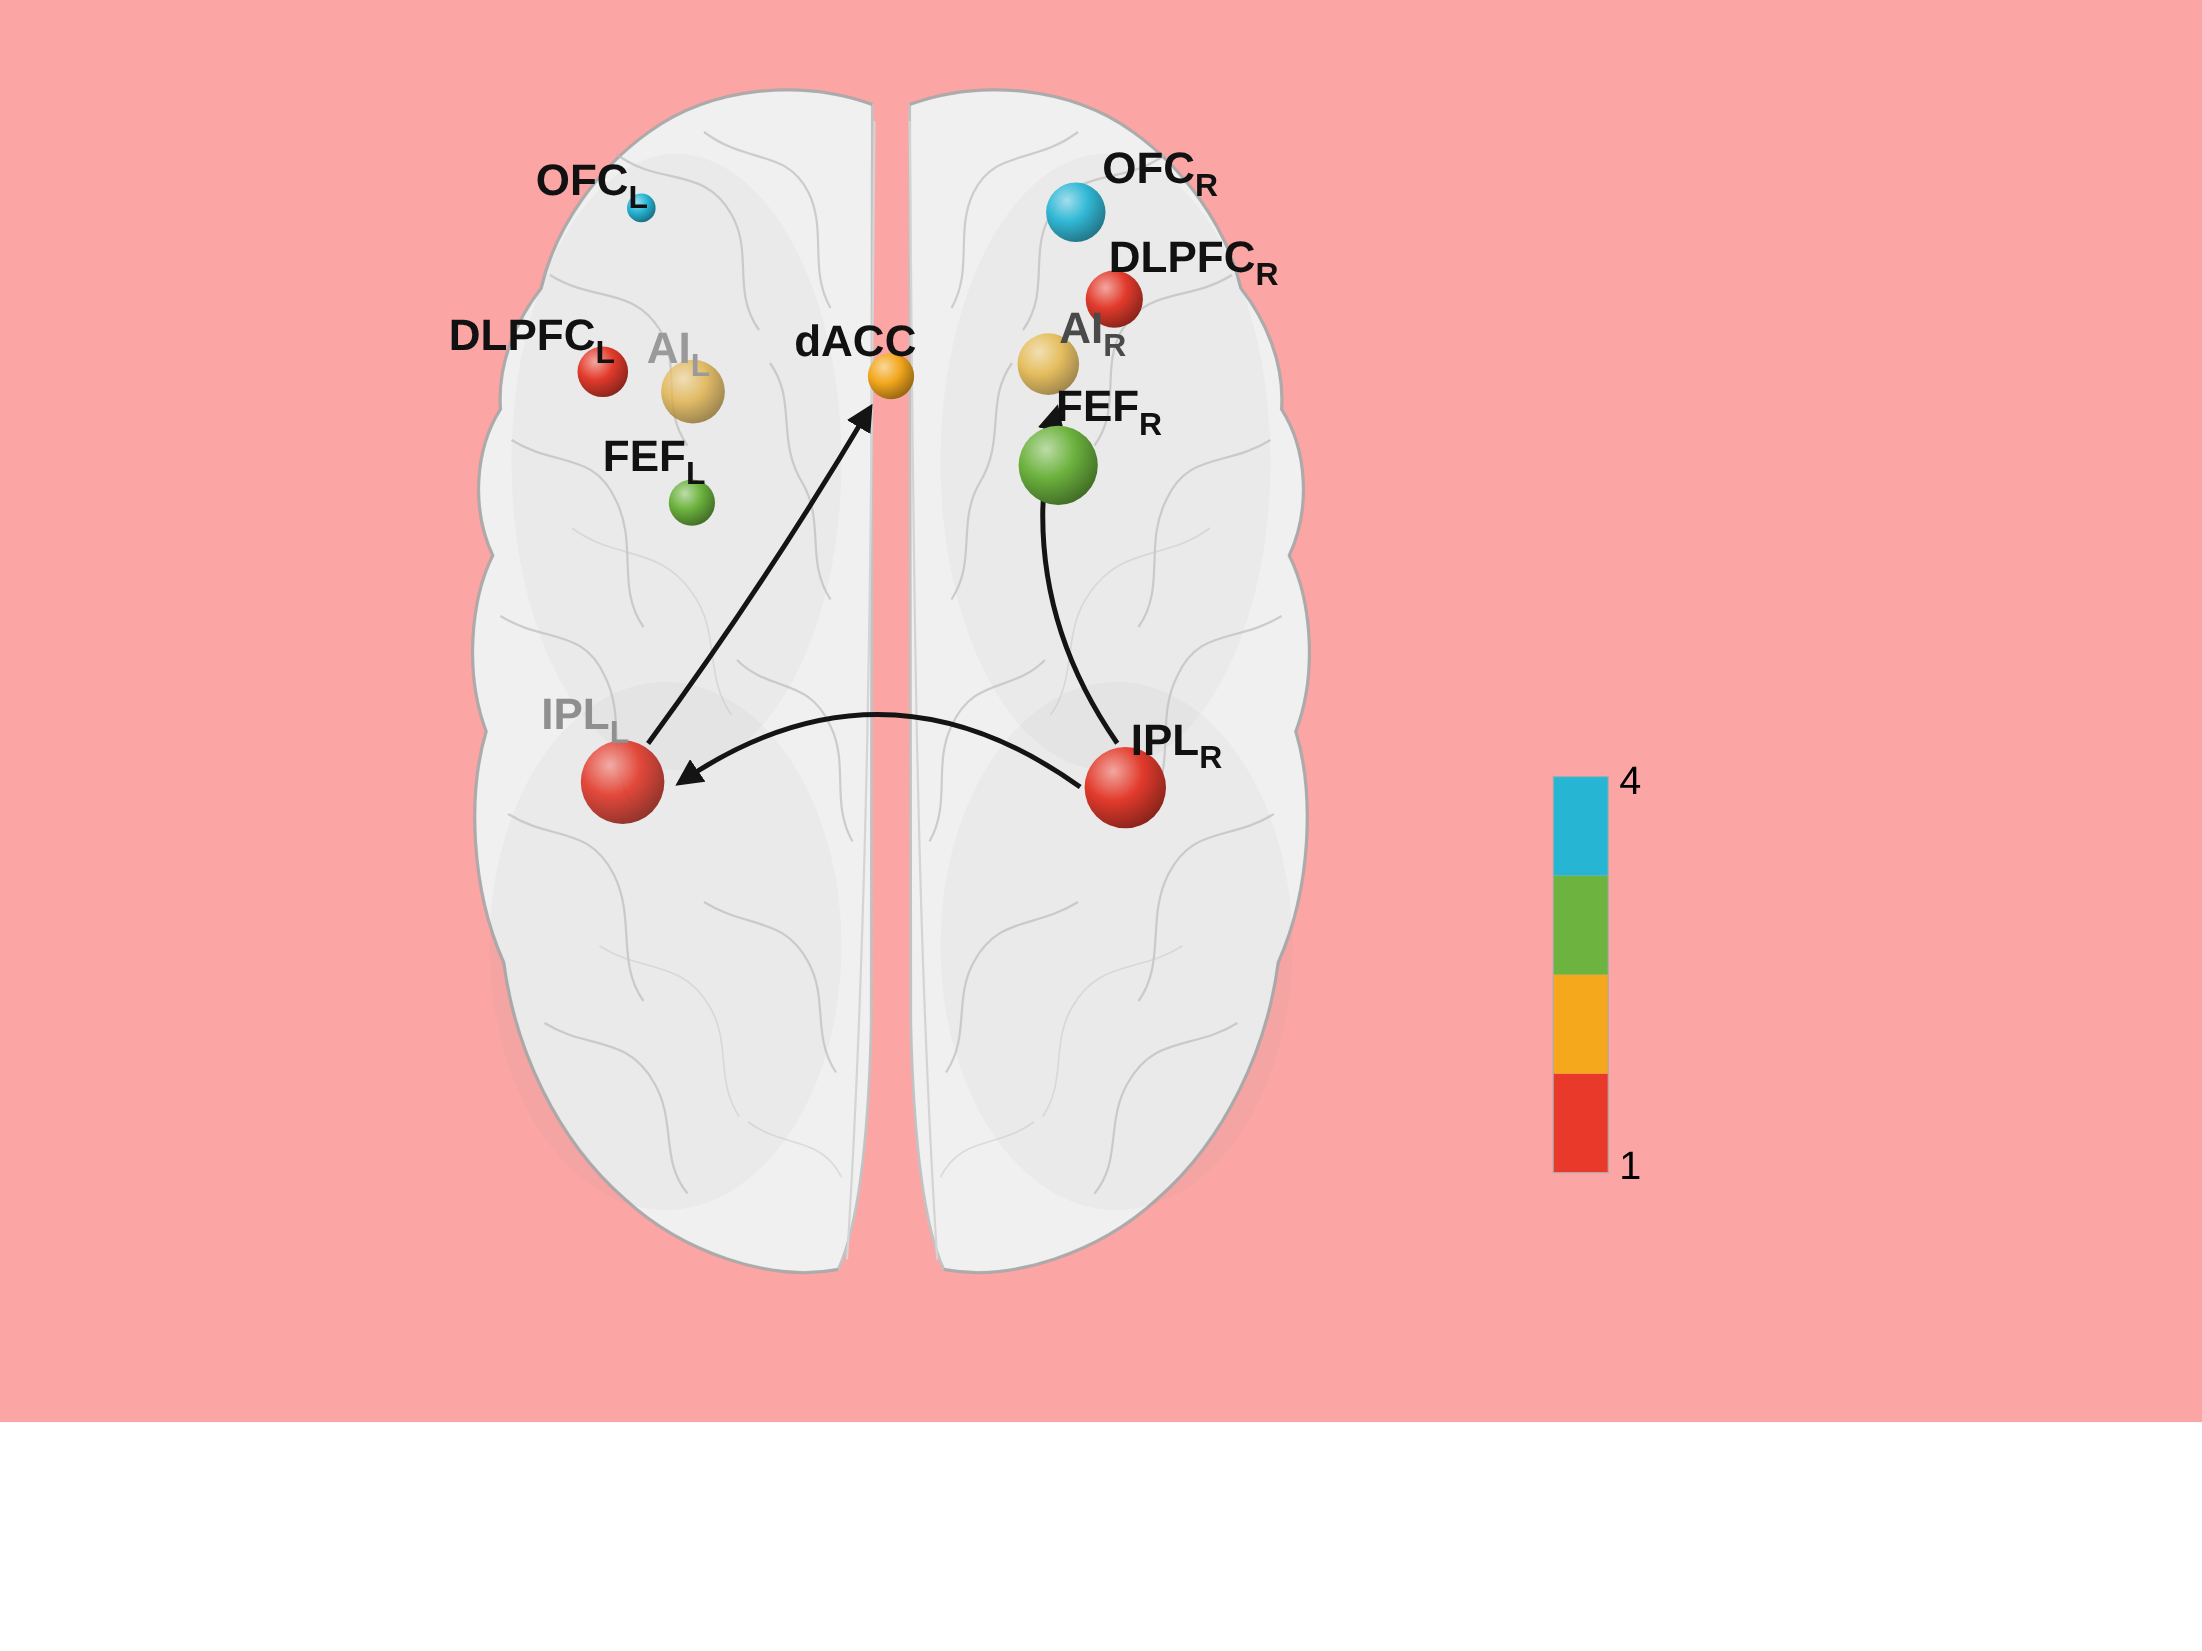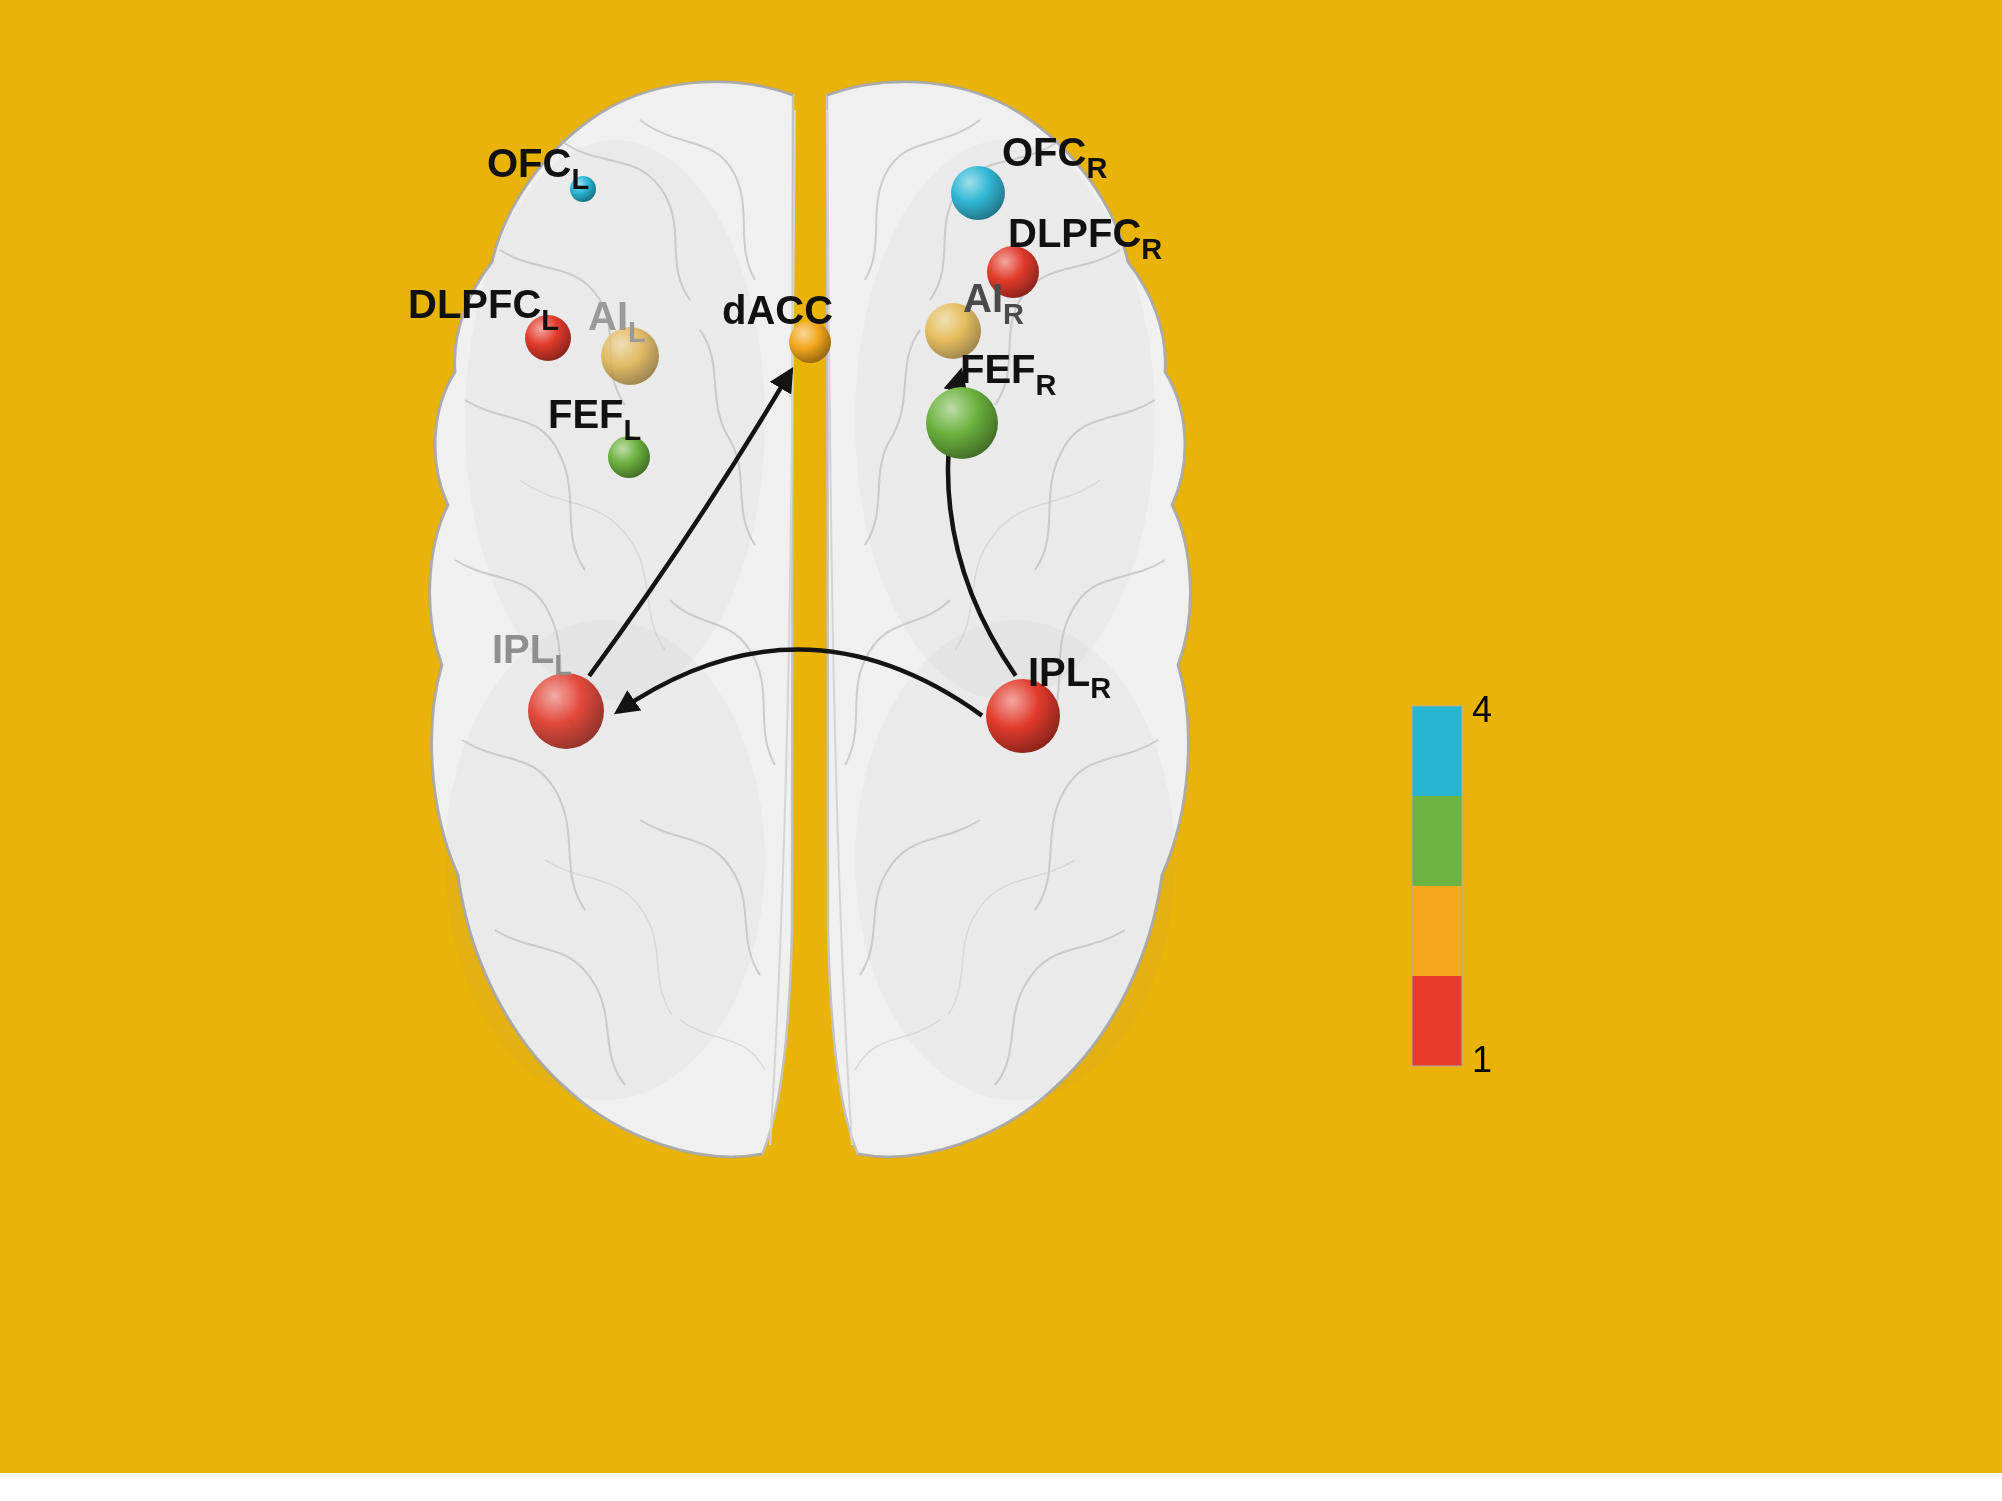--- a/index.html
+++ b/index.html
@@ -1,16 +1,16 @@
 <!DOCTYPE html>
 <html><head>
 <meta charset="utf-8">
 <style>
   html,body{margin:0;padding:0;background:#ffffff;}
-  .stage{position:relative;width:2002px;height:1473px;background:#eab308;overflow:hidden;
+  .stage{position:relative;width:2002px;height:1293px;background:#fca5a5;overflow:hidden;
          font-family:"Liberation Sans",sans-serif;text-align:right;}
   .stage svg{position:absolute;left:0;top:0;}
   .hemisphere{fill:#f0f0f0;stroke:#c2c2c2;stroke-width:2.5;}
   .hemisphere-rim{fill:none;stroke:rgba(130,130,130,0.35);stroke-width:3;}
   .sulcus{fill:none;stroke:#b9b9b9;stroke-width:2;opacity:0.65;}
   .sulcus2{fill:none;stroke:#c9c9c9;stroke-width:1.5;opacity:0.55;}
   .inner-blob{fill:rgba(150,150,150,0.07);}
   .midline{stroke:#d4d4d4;stroke-width:2;fill:none;}
   .edge{fill:none;stroke:#141414;stroke-width:4.5;}
   .node-label{font-family:"Liberation Sans",sans-serif;font-weight:bold;font-size:40px;}

